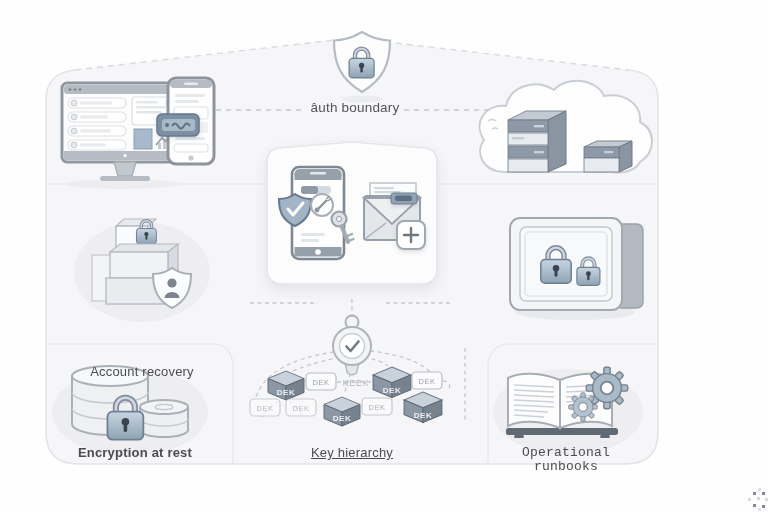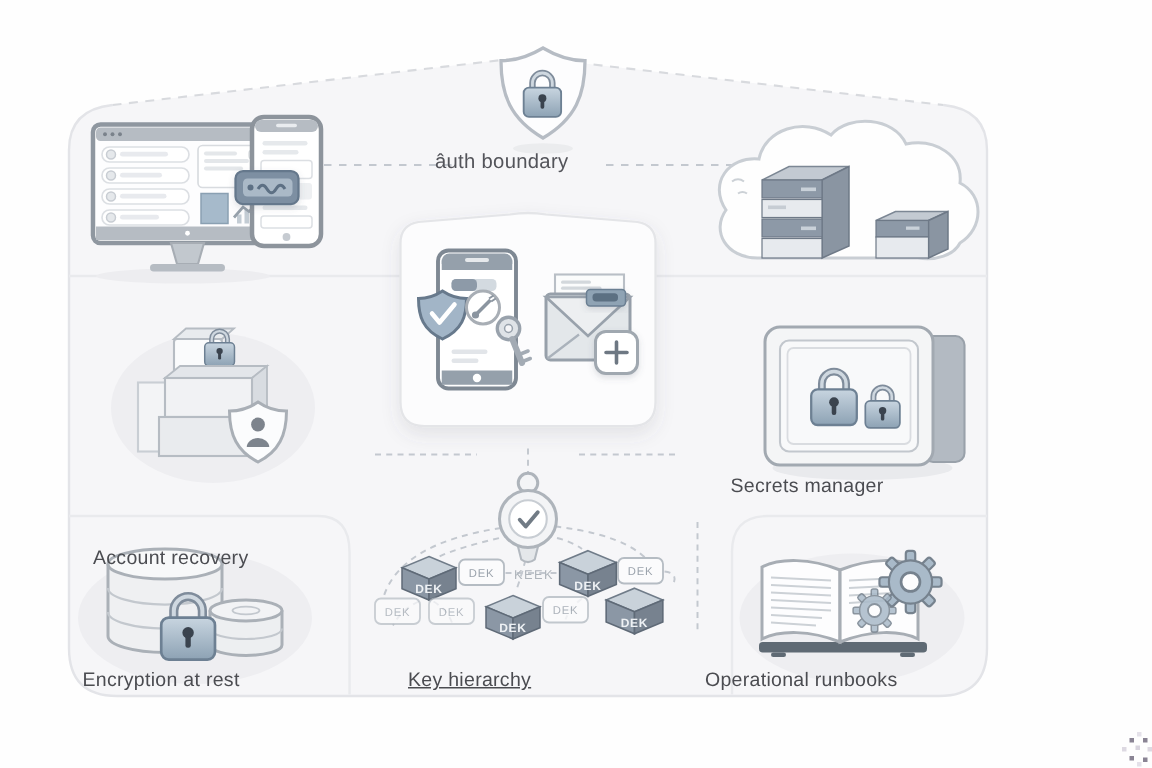--- a/index.html
+++ b/index.html
@@ -1,18 +1,18 @@
 <!DOCTYPE html>
 <html><head>
 <meta charset="utf-8">
 <style>
   html,body{margin:0;padding:0;background:#ffffff;}
   .stage{position:relative;width:768px;height:512px;background:#fefefe;overflow:hidden;
          font-family:"Liberation Sans",sans-serif;}
-  .lbl{position:absolute;color:#4b4c51;font-size:13px;letter-spacing:.2px;line-height:1.1;}
+  .lbl{position:absolute;text-align:center;color:#4b4c51;font-size:13px;letter-spacing:.2px;line-height:1.1;}
   .lbl-auth{font-size:13.5px;color:#53545a;}
   svg{position:absolute;left:0;top:0;}
   .artifact{position:absolute;left:746px;top:486px;width:22px;height:26px;}
   .artifact i{position:absolute;display:block;}
 </style>
 </head>
 <body>
 
 <div class="stage">
 
@@ -367,24 +367,23 @@
       <use href="#gearProto"></use>
     </g>
     <g transform="translate(583,407) scale(0.62)" opacity="0.85">
       <use href="#gearProto"></use>
     </g>
   </g>
 </svg>
 
 <div class="lbl lbl-auth" style="left:290px;top:101px;width:130px;">âuth boundary</div>
 <div class="lbl" style="left:62px;top:317px;width:160px;margin-top:48px;">Account recovery</div>
-<div class="lbl" style="left:487px;top:317px;width:160px;">Secrets manager</div>
-<div class="lbl" style="left:55px;top:446px;width:160px;">Encryption at rest</div>
+<div class="lbl" style="left:55px;top:446px;width:160px;font-weight:bold;">Encryption at rest</div>
 <div class="lbl" style="left:272px;top:446px;width:160px;text-decoration:underline;">Key hierarchy</div>
-<div class="lbl" style="left:470px;top:446px;width:160px;">Operational runbooks</div>
+<div class="lbl" style="left:486px;top:446px;width:160px;font-family:Liberation Mono, monospace;">Operational runbooks</div>
 
 <div class="artifact">
   <i style="left:7px;top:6px;width:3px;height:3px;background:#8a8494;"></i>
   <i style="left:16px;top:6px;width:3px;height:3px;background:#8a8494;"></i>
   <i style="left:7px;top:18px;width:3px;height:3px;background:#8a8494;"></i>
   <i style="left:16px;top:19px;width:3px;height:3px;background:#8a8494;"></i>
   <i style="left:11px;top:11px;width:3px;height:3px;background:#d8d4de;"></i>
   <i style="left:2px;top:12px;width:3px;height:3px;background:#ddd9e2;"></i>
   <i style="left:19px;top:12px;width:3px;height:3px;background:#ddd9e2;"></i>
   <i style="left:12px;top:2px;width:3px;height:3px;background:#e4e1e9;"></i>

